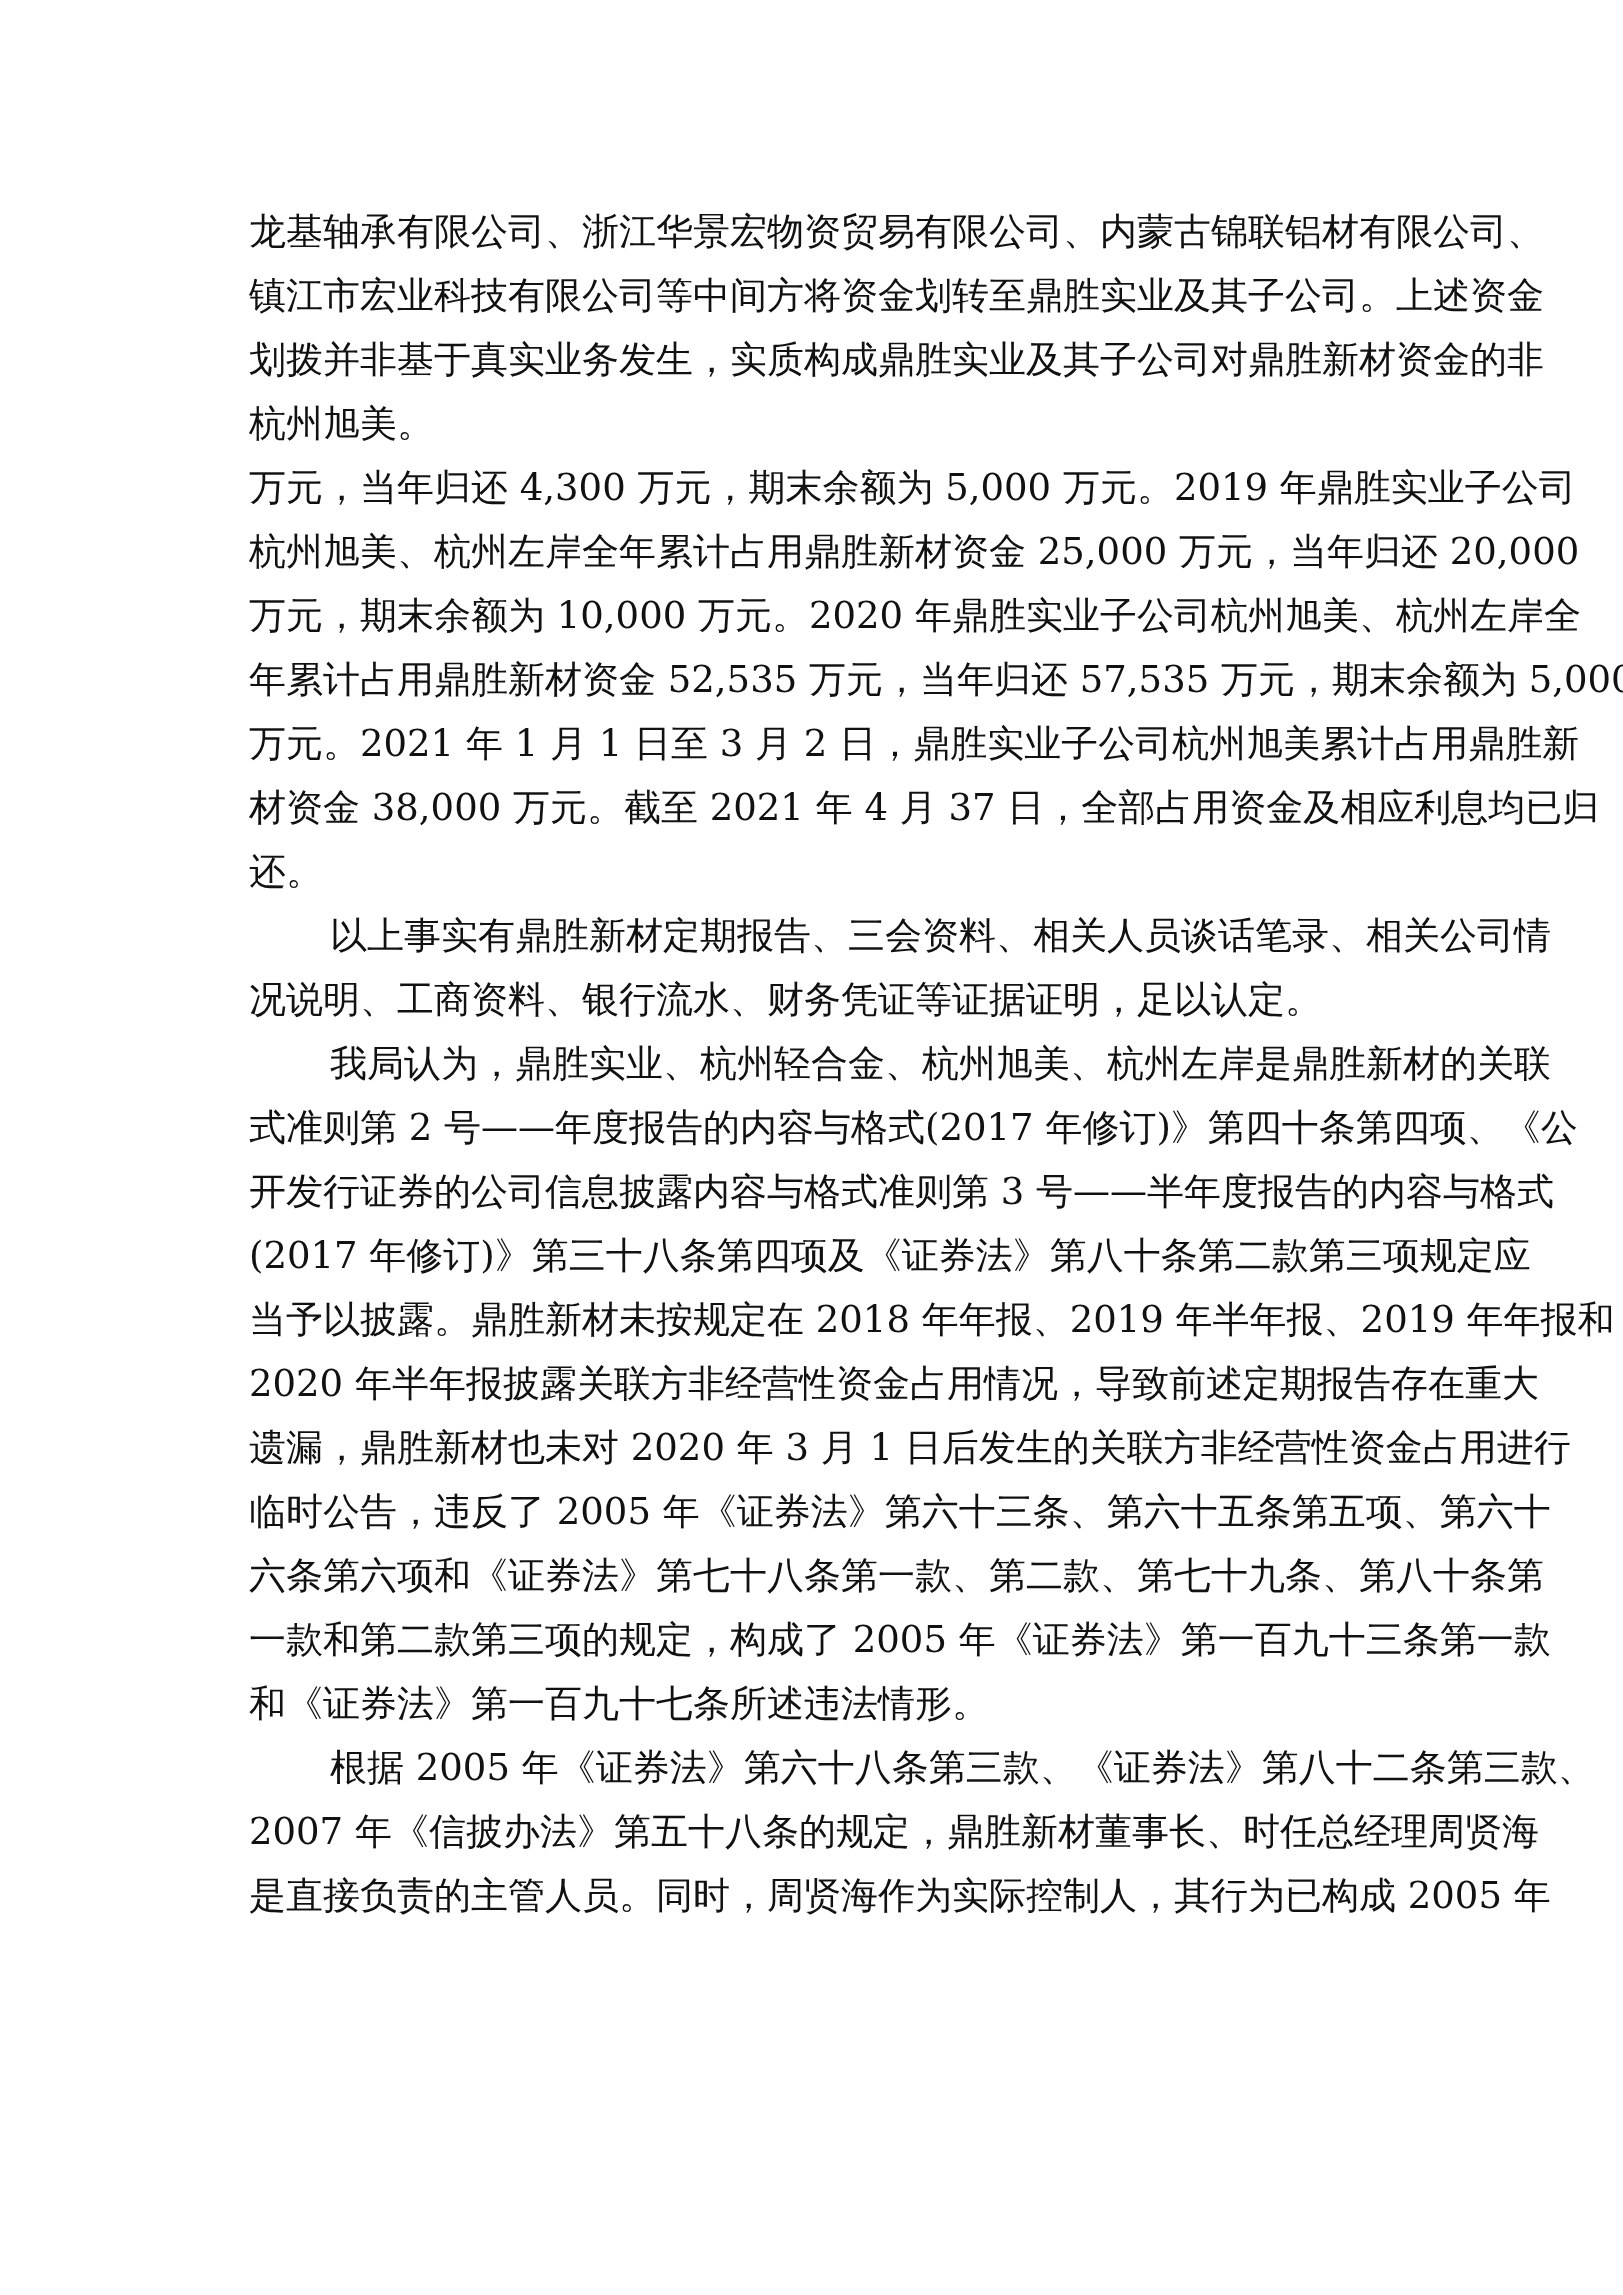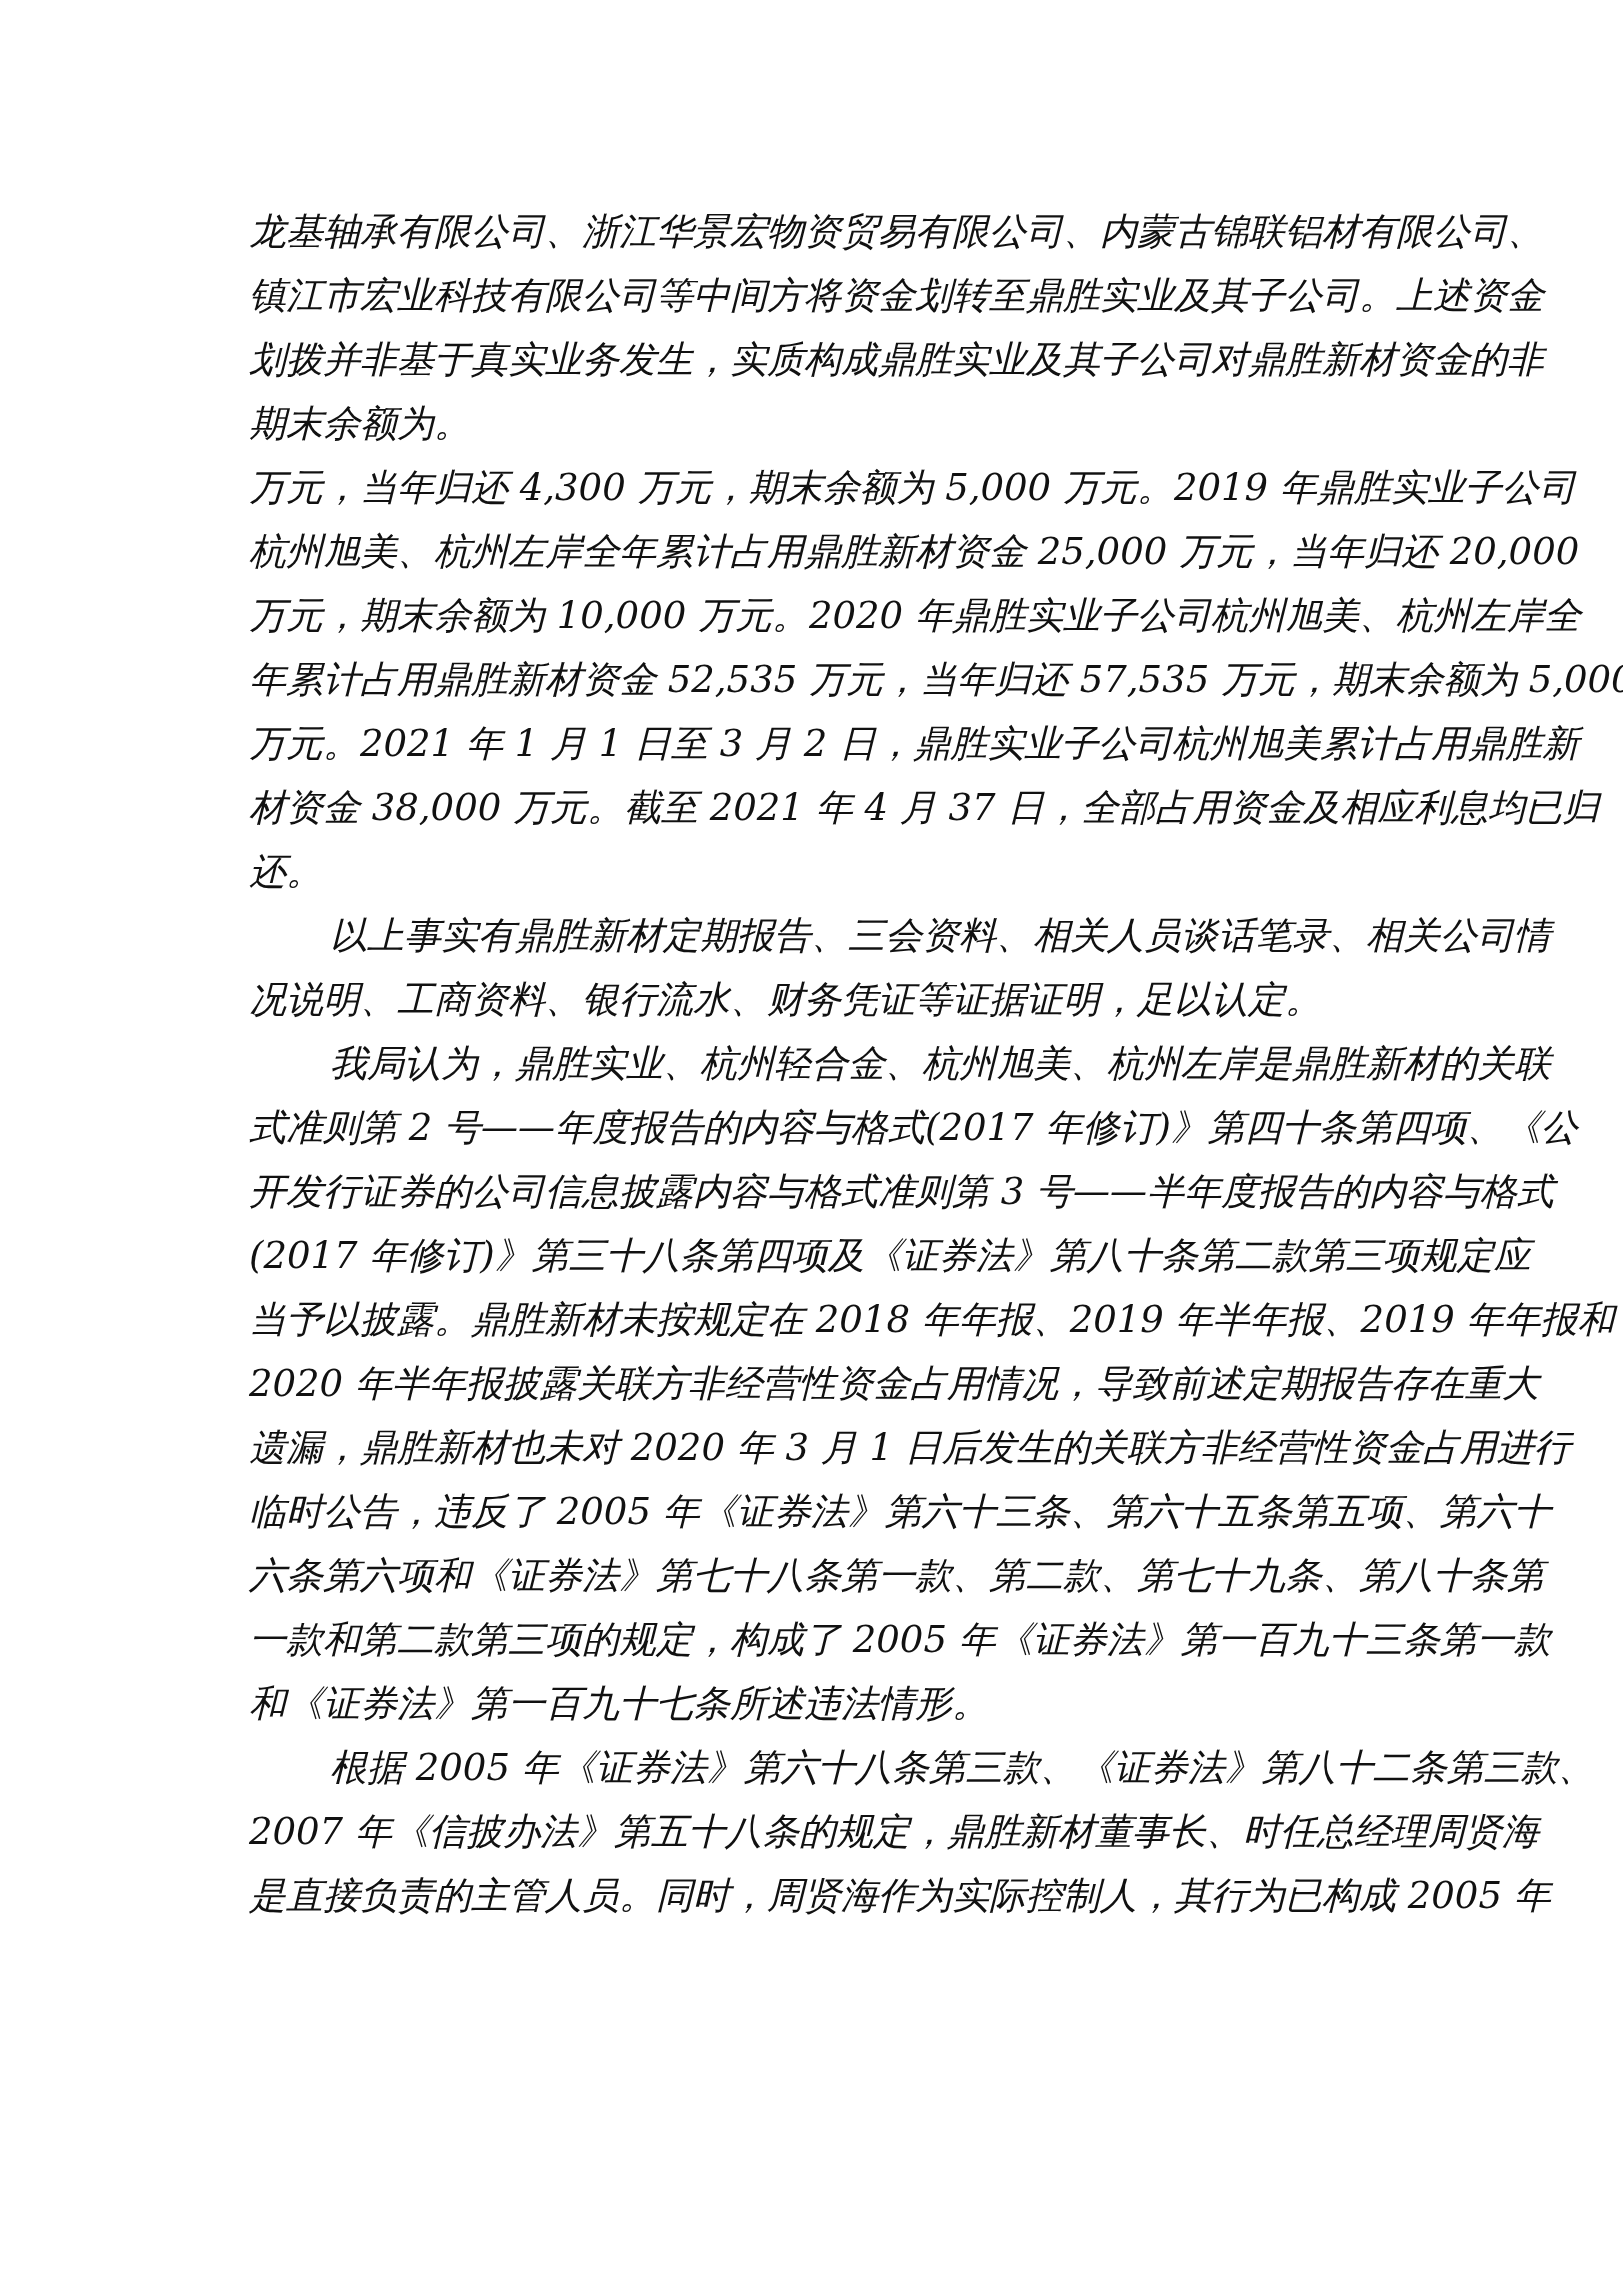--- a/index.html
+++ b/index.html
@@ -15,21 +15,20 @@
     font-family: "DejaVu Serif", "Liberation Serif", serif;
     color: #111111;
   }
   .page {
     position: absolute;
     left: 0;
     top: 0;
     width: 1623px;
     height: 2295px;
     background: #ffffff;
-    font-style: italic;
   }
   .body-text {
     position: absolute;
     left: 249px;
     top: 200px;
     width: 1137px;
   }
   .line {
     display: block;
     height: 64px;
@@ -50,21 +49,21 @@
 </head>
 <body>
 
 <div class="page">
   <div class="body-text">
 
     <div>
       <span class="line">龙基轴承有限公司、浙江华景宏物资贸易有限公司、内蒙古锦联铝材有限公司、</span>
       <span class="line">镇江市宏业科技有限公司等中间方将资金划转至鼎胜实业及其子公司。上述资金</span>
       <span class="line">划拨并非基于真实业务发生，实质构成鼎胜实业及其子公司对鼎胜新材资金的非</span>
-      <span class="line last">期末余额为。</span>
+      <span class="line last">杭州旭美。</span>
     </div>
 
     <div>
       <span class="line">万元，当年归还 4,300 万元，期末余额为 5,000 万元。2019 年鼎胜实业子公司</span>
       <span class="line">杭州旭美、杭州左岸全年累计占用鼎胜新材资金 25,000 万元，当年归还 20,000</span>
       <span class="line">万元，期末余额为 10,000 万元。2020 年鼎胜实业子公司杭州旭美、杭州左岸全</span>
       <span class="line">年累计占用鼎胜新材资金 52,535 万元，当年归还 57,535 万元，期末余额为 5,000</span>
       <span class="line">万元。2021 年 1 月 1 日至 3 月 2 日，鼎胜实业子公司杭州旭美累计占用鼎胜新</span>
       <span class="line">材资金 38,000 万元。截至 2021 年 4 月 37 日，全部占用资金及相应利息均已归</span>
       <span class="line last">还。</span>

